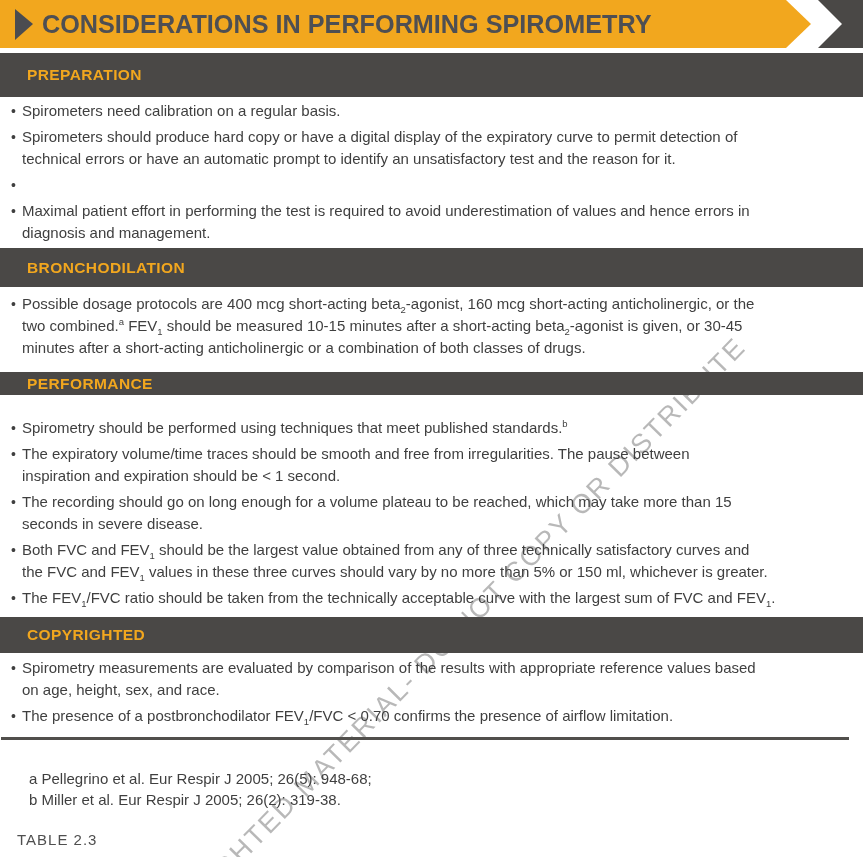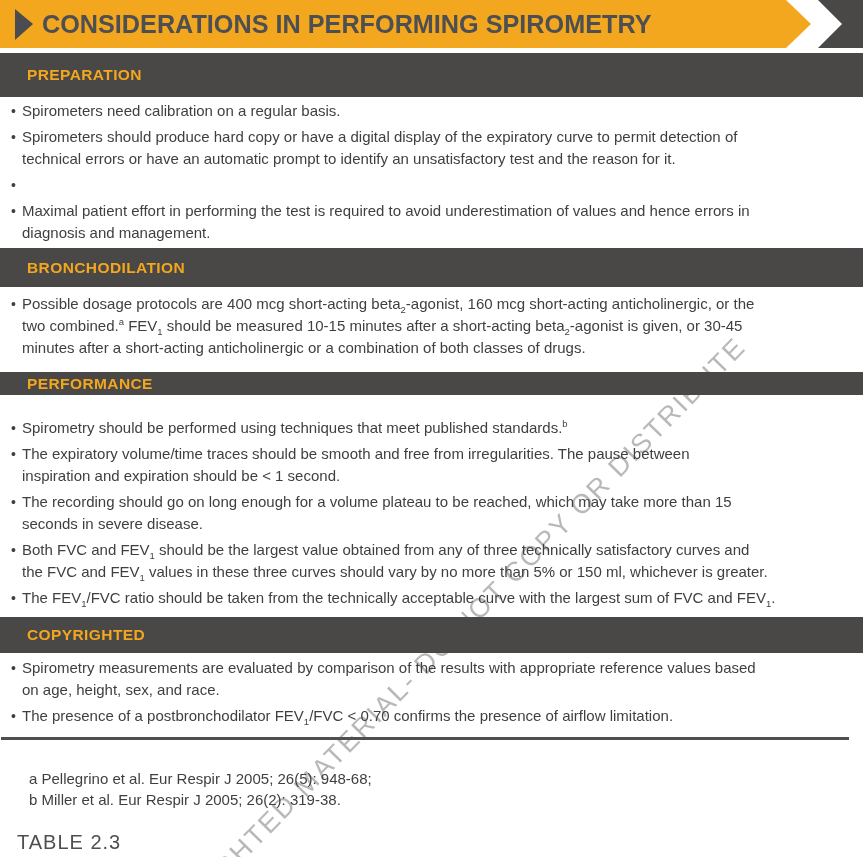--- a/index.html
+++ b/index.html
@@ -59,21 +59,21 @@
     white-space:pre-wrap;max-width:818px;
   }
   .txt sub{font-size:9.5px;line-height:0;}
   .txt sup{font-size:9.5px;line-height:0;}
   
   .rule{position:absolute;top:737px;left:1px;width:848px;height:3px;background:#514F4C;z-index:2;}
   .footnotes{position:absolute;top:769px;left:17px;z-index:2;margin-left:12px;}
   .footnotes div{font-size:15px;line-height:20.5px;color:var(--ink);}
   .table-label{
     position:absolute;top:831px;left:17px;z-index:2;
-    font-size:20px;letter-spacing:1px;color:#4F4F4F;
+    font-size:15px;letter-spacing:1px;color:#4F4F4F;
   }
   
   .watermark{
     position:absolute;left:439px;top:650px;z-index:1;
     transform:translate(-50%,-50%) rotate(-45.5deg);
     font-size:27px;letter-spacing:2.2px;white-space:nowrap;
     color:rgba(125,125,125,0.55);
   }
 </style>
 </head>

